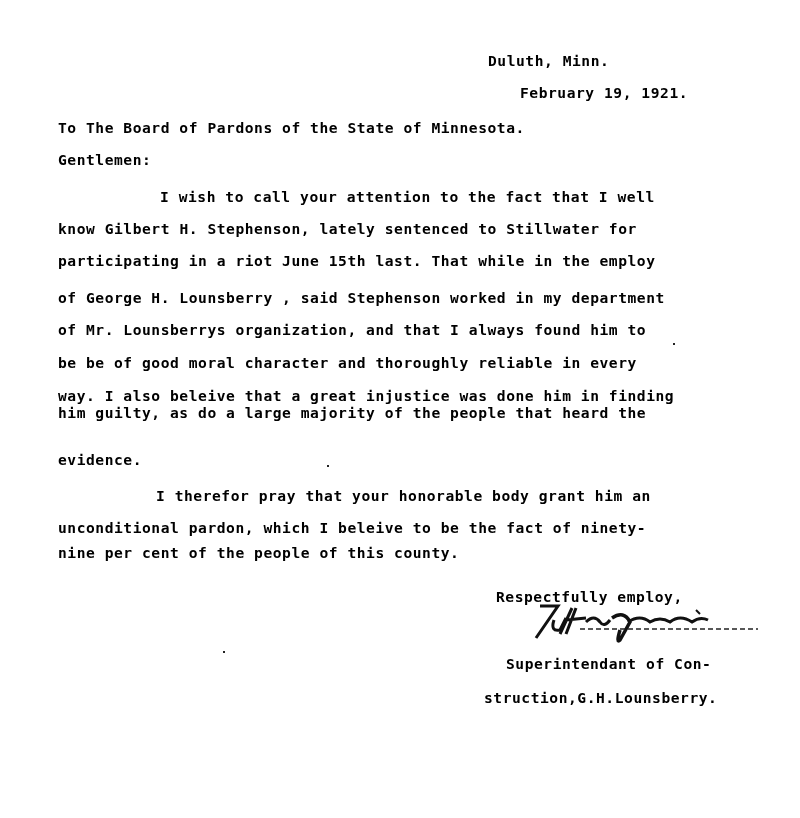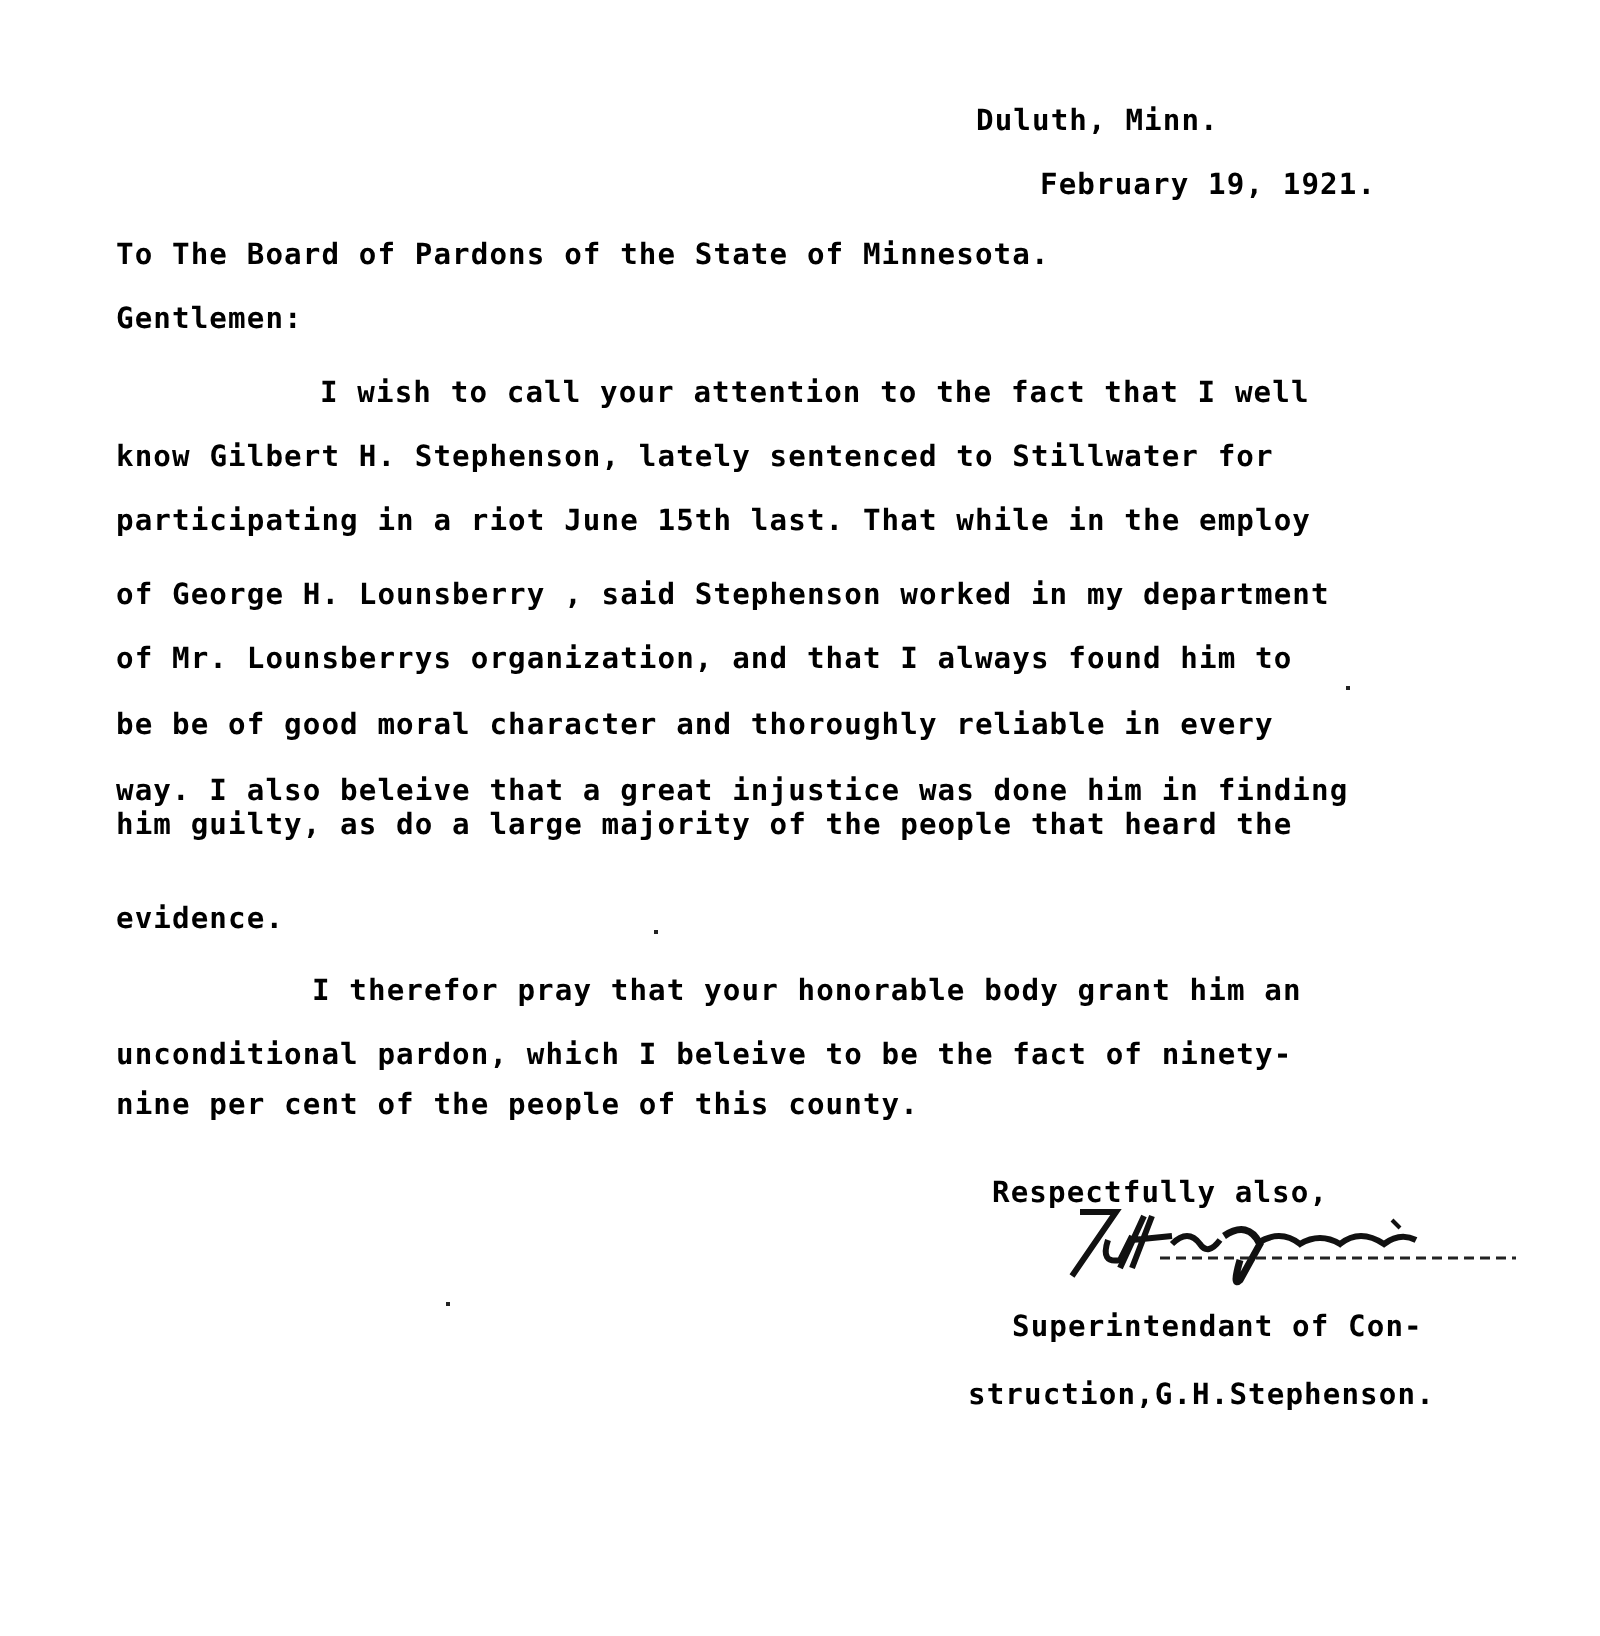--- a/index.html
+++ b/index.html
@@ -34,32 +34,32 @@
   <div class="line" style="left:58px; top:321px;">of Mr. Lounsberrys organization, and that I always found him to</div>
   <div class="line" style="left:58px; top:354px;">be be of good moral character and thoroughly reliable in every</div>
   <div class="line" style="left:58px; top:387px;">way. I also beleive that a great injustice was done him in finding</div>
   <div class="line" style="left:58px; top:404px;">him guilty, as do a large majority of the people that heard the</div>
   <div class="line" style="left:58px; top:451px;">evidence.</div>
 
   <div class="line" style="left:156px; top:487px;">I therefor pray that your honorable body grant him an</div>
   <div class="line" style="left:58px; top:519px;">unconditional pardon, which I beleive to be the fact of ninety-</div>
   <div class="line" style="left:58px; top:544px;">nine per cent of the people of this county.</div>
 
-  <div class="line" style="left:496px; top:588px;">Respectfully also,</div>
+  <div class="line" style="left:496px; top:588px;">Respectfully employ,</div>
 
   <svg class="sig" style="left:520px; top:600px;" width="240" height="45" viewBox="0 0 240 45">
     <path d="M20 6 L38 6 L16 38" stroke="#111" stroke-width="3" fill="none"></path>
     <path d="M34 20 Q30 32 40 30 L46 18" stroke="#111" stroke-width="3" fill="none"></path>
     <path d="M52 8 L40 34 M56 8 L46 34 M46 20 L66 18" stroke="#111" stroke-width="3" fill="none"></path>
     <path d="M66 22 Q74 14 80 22 Q84 28 90 20" stroke="#111" stroke-width="3" fill="none"></path>
     <path d="M92 18 Q104 10 110 22 L100 40 Q96 44 100 30" stroke="#111" stroke-width="3.5" fill="none"></path>
     <path d="M108 22 Q120 14 130 22 Q140 16 150 22 Q160 14 172 22 Q180 16 188 20" stroke="#111" stroke-width="3" fill="none"></path>
     <path d="M176 10 L180 14" stroke="#111" stroke-width="2" fill="none"></path>
     <line x1="60" y1="29" x2="238" y2="29" stroke="#222" stroke-width="1.5" stroke-dasharray="5 3"></line>
   </svg>
 
   <div class="line" style="left:506px; top:655px;">Superintendant of Con-</div>
-  <div class="line" style="left:484px; top:689px;">struction,G.H.Stephenson.</div>
+  <div class="line" style="left:484px; top:689px;">struction,G.H.Lounsberry.</div>
 
   <div class="dot" style="left:223px; top:651px;"></div>
   <div class="dot" style="left:327px; top:465px;"></div>
   <div class="dot" style="left:673px; top:343px;"></div>
 </div>
 
 </body></html>

